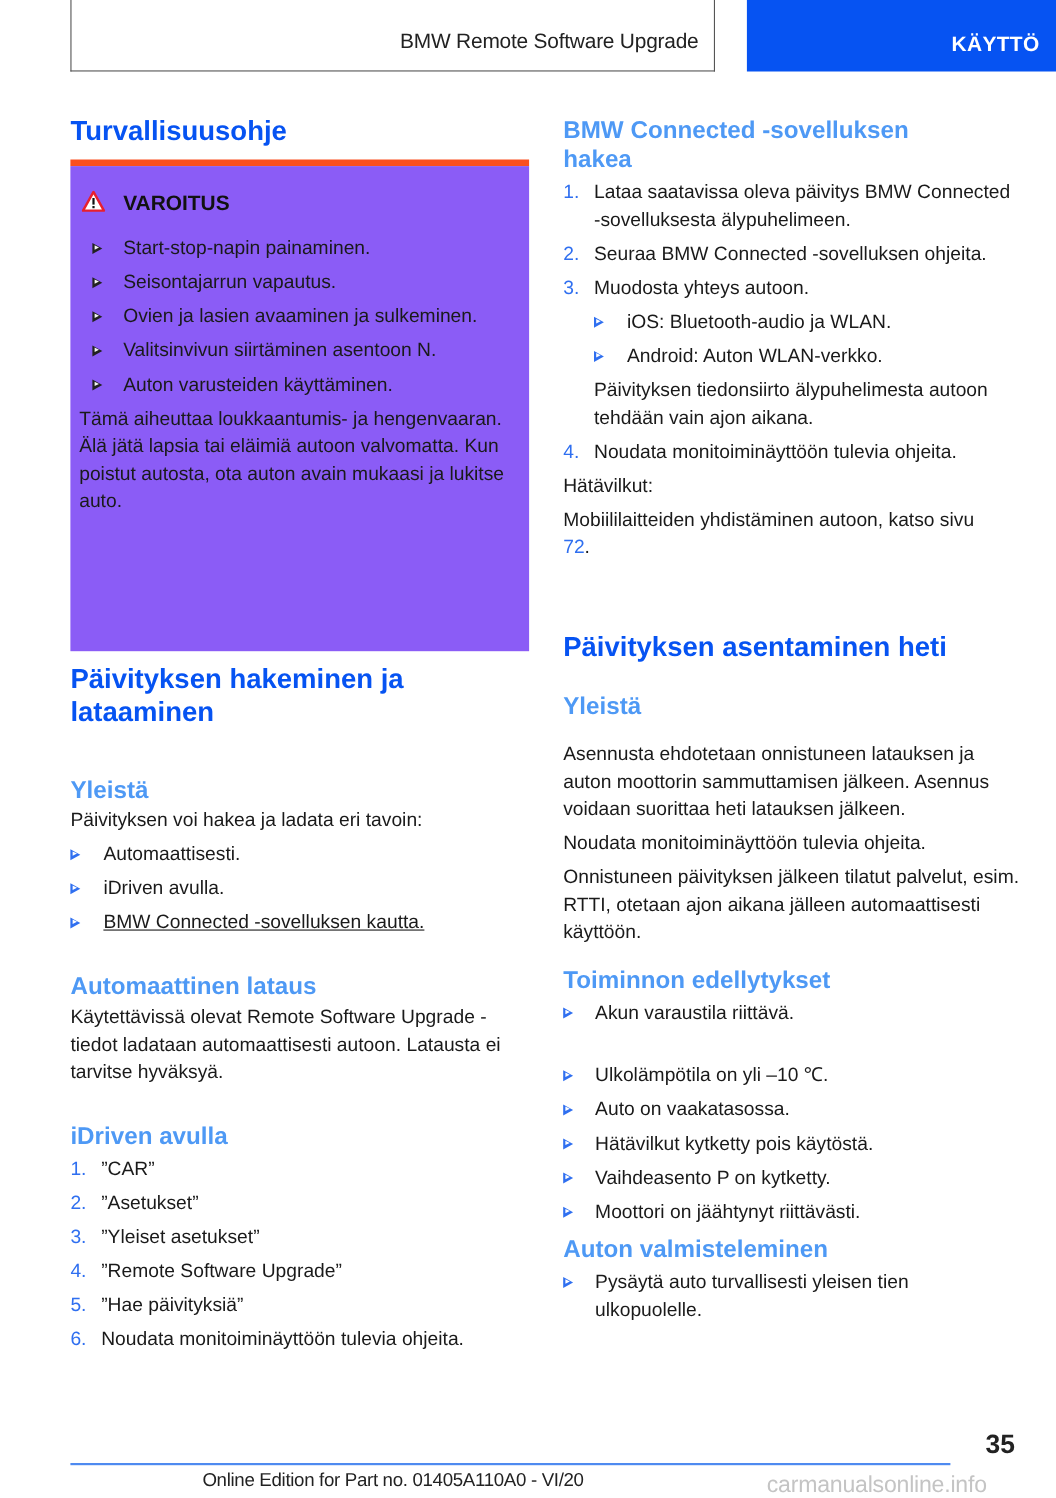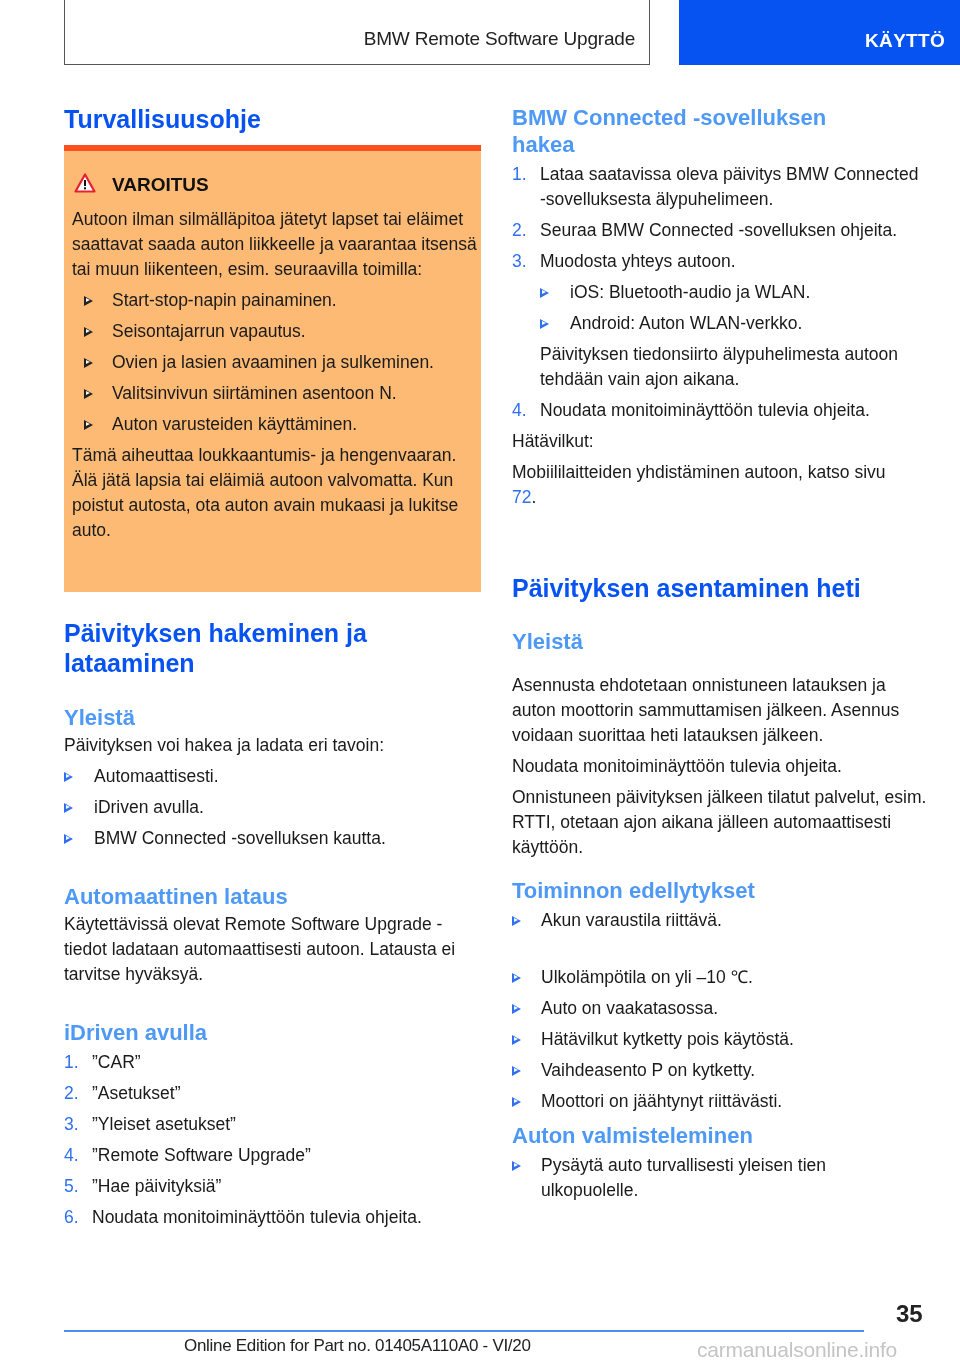--- a/index.html
+++ b/index.html
@@ -24,21 +24,21 @@
     letter-spacing: 0.3px;
   }
 
   .h1 { color: #0653f2; font-weight: bold; font-size: 25px; line-height: 30px; }
   .h2 { color: #4e99f5; font-weight: bold; font-size: 22px; line-height: 27px; }
 
   .p { font-size: 17.5px; line-height: 25px; color: #1a1a1a; }
 
   
   .warn-bar { position: absolute; left: 64px; top: 145px; width: 417px; height: 6px; background: #fb4f1f; }
-  .warn-box { position: absolute; left: 64px; top: 151px; width: 417px; height: 441px; background: #fdba74; }
+  .warn-box { position: absolute; left: 64px; top: 151px; width: 417px; height: 441px; background: #8b5cf6; }
   .warn-head { position: absolute; left: 10px; top: 22px; display: flex; align-items: center; }
   .warn-head .label { font-weight: bold; font-size: 19px; margin-left: 16px; color: #111; }
   .warn-body { position: absolute; left: 8px; top: 56px; width: 405px; }
 
   .bullets { list-style: none; }
   .bullets li { position: relative; padding-left: 34px; font-size: 17.5px; line-height: 25px; margin-top: 6px; }
   .bullets li .tri {
     position: absolute; left: 6px; top: 8px; width: 0; height: 0;
     border-top: 5px solid transparent; border-bottom: 5px solid transparent; border-left: 9px solid #222;
   }
@@ -80,41 +80,40 @@
     <span>
       <svg width="22" height="20" viewBox="0 0 22 20">
         <path d="M11 1.5 L20.5 18.5 L1.5 18.5 Z" fill="#fff" stroke="#e8202e" stroke-width="2.2" stroke-linejoin="round"></path>
         <rect x="10" y="7" width="2" height="6" fill="#111"></rect>
         <rect x="10" y="14.3" width="2" height="2" fill="#111"></rect>
       </svg>
     </span>
     <span class="label">VAROITUS</span>
   </div>
   <div class="warn-body">
-    <p class="p">Autoon ilman silmälläpitoa jätetyt lapset tai eläimet saattavat saada auton liikkeelle ja vaarantaa itsensä tai muun liikenteen, esim. seuraavilla toimilla:</p>
     <ul class="bullets" style="margin-top:3px;margin-left:6px;">
       <li><span class="tri"></span><span>Start-stop-napin painaminen.</span></li>
       <li><span class="tri"></span><span>Seisontajarrun vapautus.</span></li>
       <li><span class="tri"></span><span>Ovien ja lasien avaaminen ja sulkeminen.</span></li>
       <li><span class="tri"></span><span>Valitsinvivun siirtäminen asentoon N.</span></li>
       <li><span class="tri"></span><span>Auton varusteiden käyttäminen.</span></li>
     </ul>
     <p class="p" style="margin-top:6px;">Tämä aiheuttaa loukkaantumis- ja hengenvaaran. Älä jätä lapsia tai eläimiä autoon valvomatta. Kun poistut autosta, ota auton avain mukaasi ja lukitse auto.</p>
   </div>
 </div>
 
-<div class="h1" style="position:absolute;left:64px;top:618px;width:400px;">Päivityksen hakeminen ja lataaminen</div>
+<div class="h1" style="position:absolute;left:64px;top:602px;width:400px;">Päivityksen hakeminen ja lataaminen</div>
 
 <div style="position:absolute;left:64px;top:704px;width:418px;">
   <div class="h2">Yleistä</div>
   <p class="p" style="margin-top:2px;">Päivityksen voi hakea ja ladata eri tavoin:</p>
   <ul class="bullets blue">
     <li style="padding-left:30px;"><span class="tri" style="left:0;"></span><span>Automaattisesti.</span></li>
     <li style="padding-left:30px;"><span class="tri" style="left:0;"></span><span>iDriven avulla.</span></li>
-    <li style="padding-left:30px;"><span class="tri" style="left:0;"></span><span>BMW Connected -sovelluksen kautta.</span></li>
+    <li style="padding-left:30px;text-decoration:underline;"><span class="tri" style="left:0;"></span><span>BMW Connected -sovelluksen kautta.</span></li>
   </ul>
 </div>
 
 <div style="position:absolute;left:64px;top:883px;width:418px;">
   <div class="h2">Automaattinen lataus</div>
   <p class="p" style="margin-top:2px;">Käytettävissä olevat Remote Software Upgrade -tiedot ladataan automaattisesti autoon. Latausta ei tarvitse hyväksyä.</p>
 </div>
 
 <div style="position:absolute;left:64px;top:1019px;width:418px;">
   <div class="h2">iDriven avulla</div>

